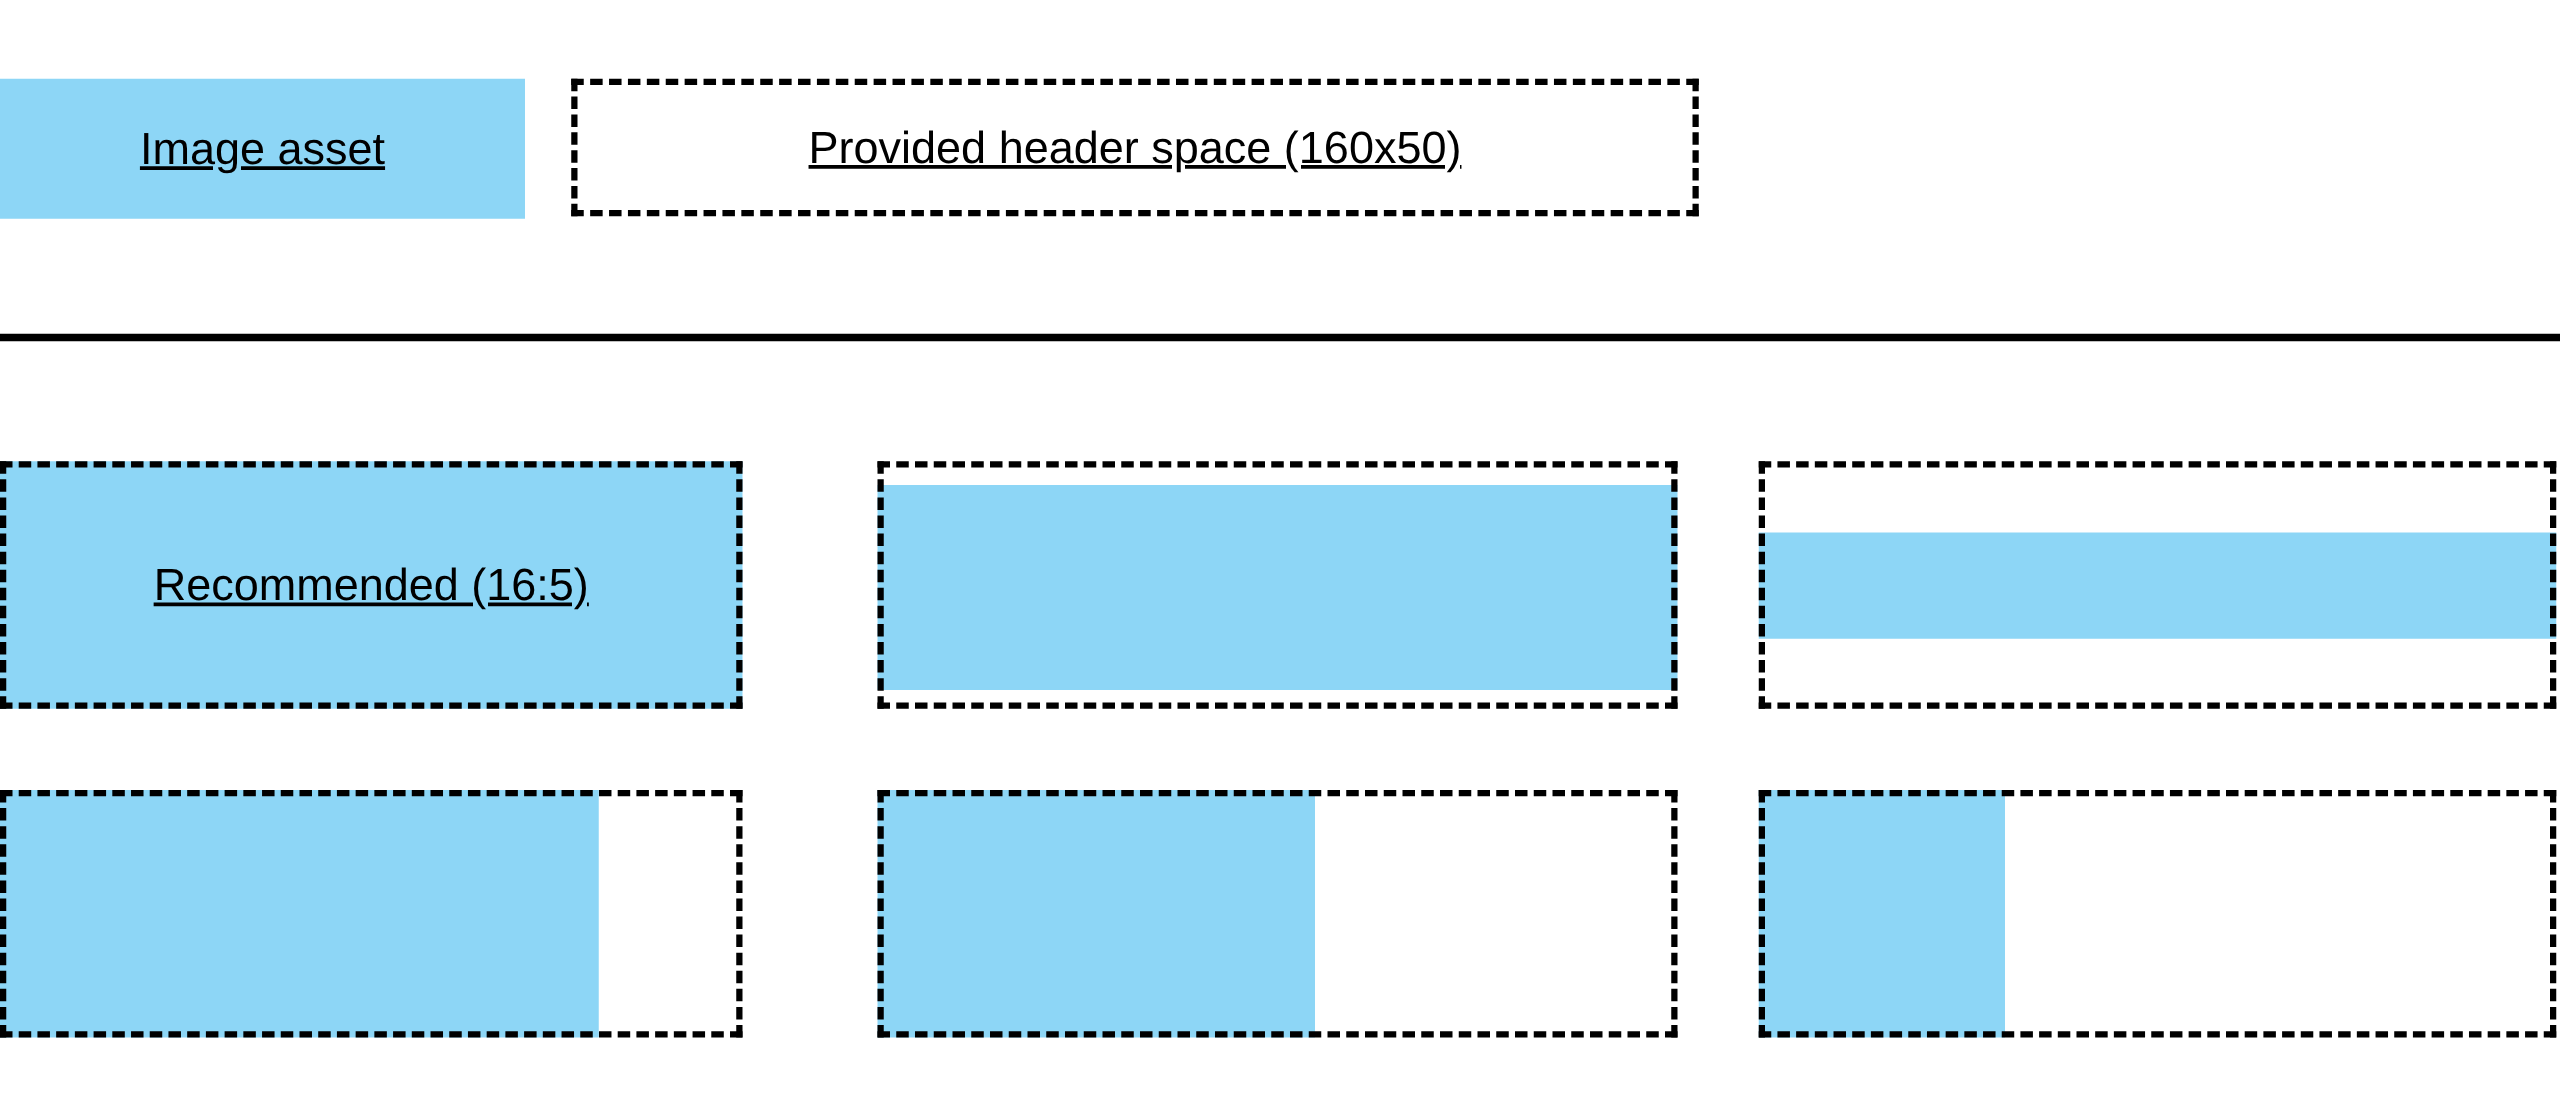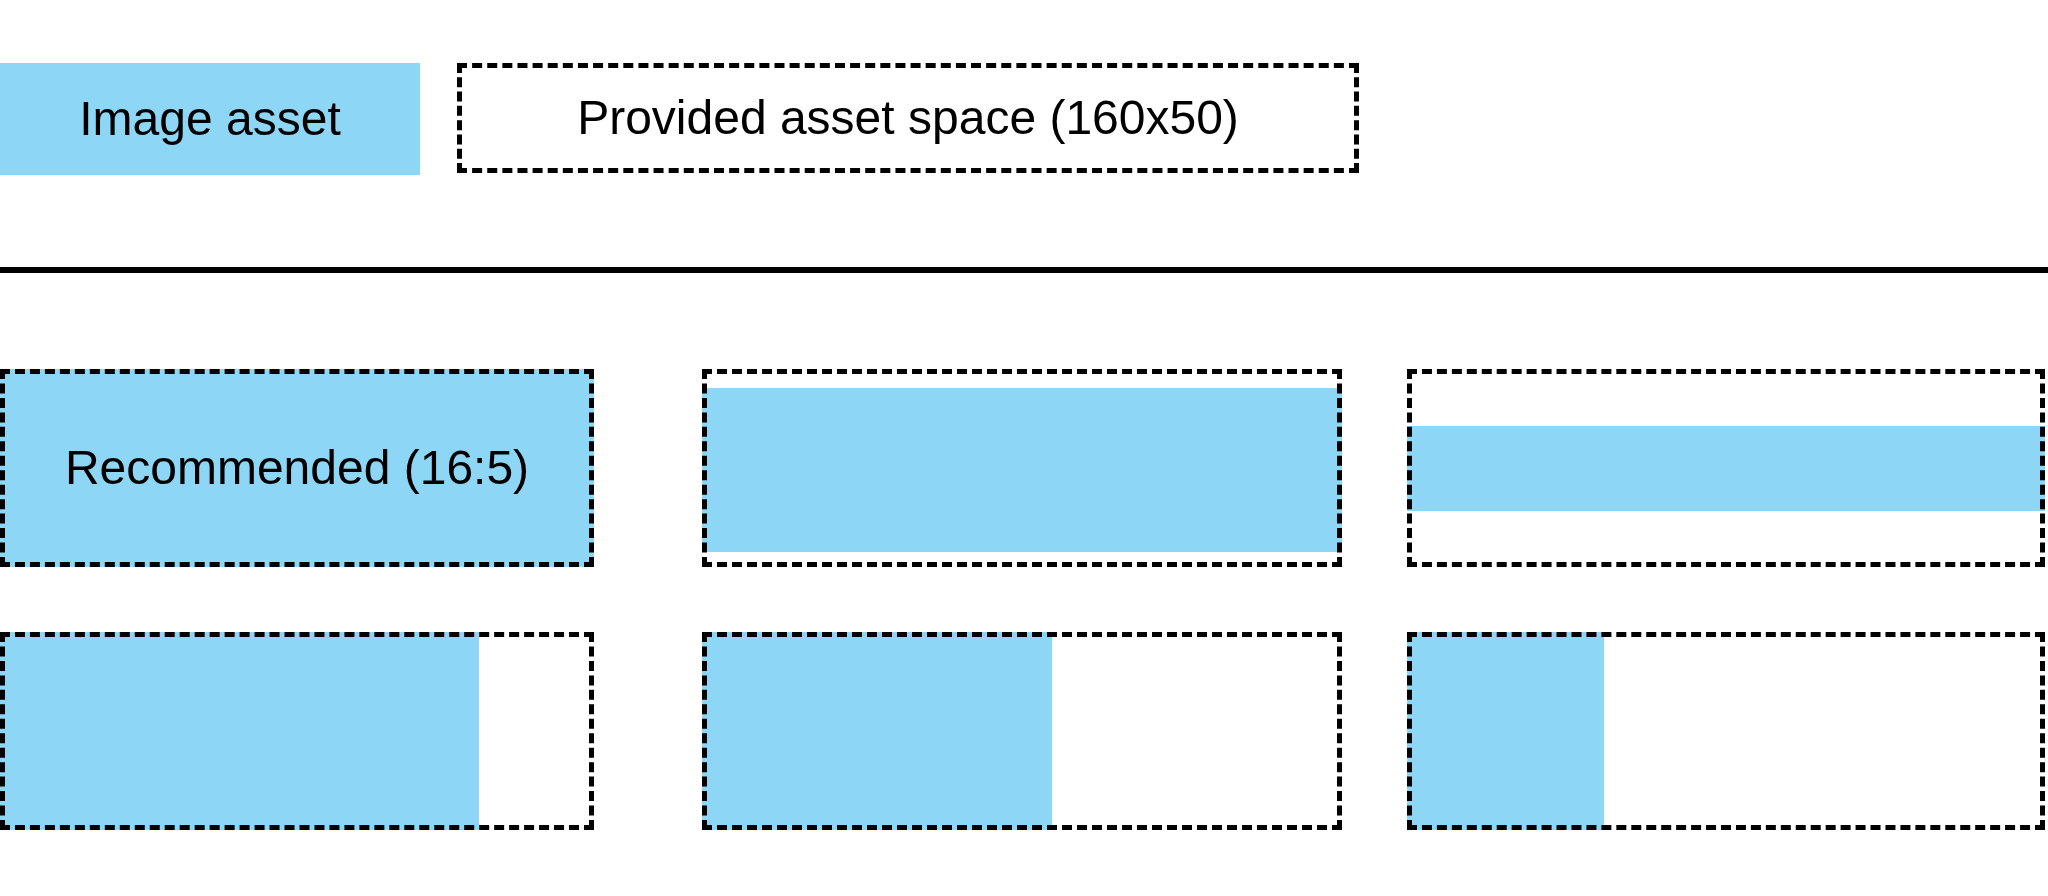--- a/index.html
+++ b/index.html
@@ -10,25 +10,26 @@
   .canvas {
     position: relative;
     width: 2048px;
     height: 896px;
     background: #ffffff;
     font-family: "Liberation Sans", sans-serif;
     color: #000000;
     overflow: hidden;
   }
   .label {
-    font-size: 48px;
+    font-size: 36px;
     font-weight: 500;
     line-height: 1;
     white-space: nowrap;
     color: #000000;
+    text-decoration: underline;
   }
   
   .legend-solid {
     position: absolute;
     left: 0;
     top: 63px;
     width: 420px;
     height: 112px;
     display: flex;
     align-items: center;
@@ -85,21 +86,21 @@
 </head>
 <body>
 
 <div class="canvas">
 
   <div class="legend-solid" style="background: rgb(141, 214, 246);">
     <span class="label">Image asset</span>
   </div>
 
   <div class="legend-dashed dashed">
-    <span class="label">Provided asset space (160x50)</span>
+    <span class="label">Provided header space (160x50)</span>
   </div>
 
   <div class="divider" style="background: rgb(0, 0, 0);"></div>
 
   <div class="demo dashed r1 c1">
     <div class="fill" style="background: rgb(141, 214, 246); left: 0%; top: 0%; width: 100%; height: 100%;"></div>
     <div class="demo-label label">Recommended (16:5)</div>
   </div>
 
   <div class="demo dashed r1 c2">

